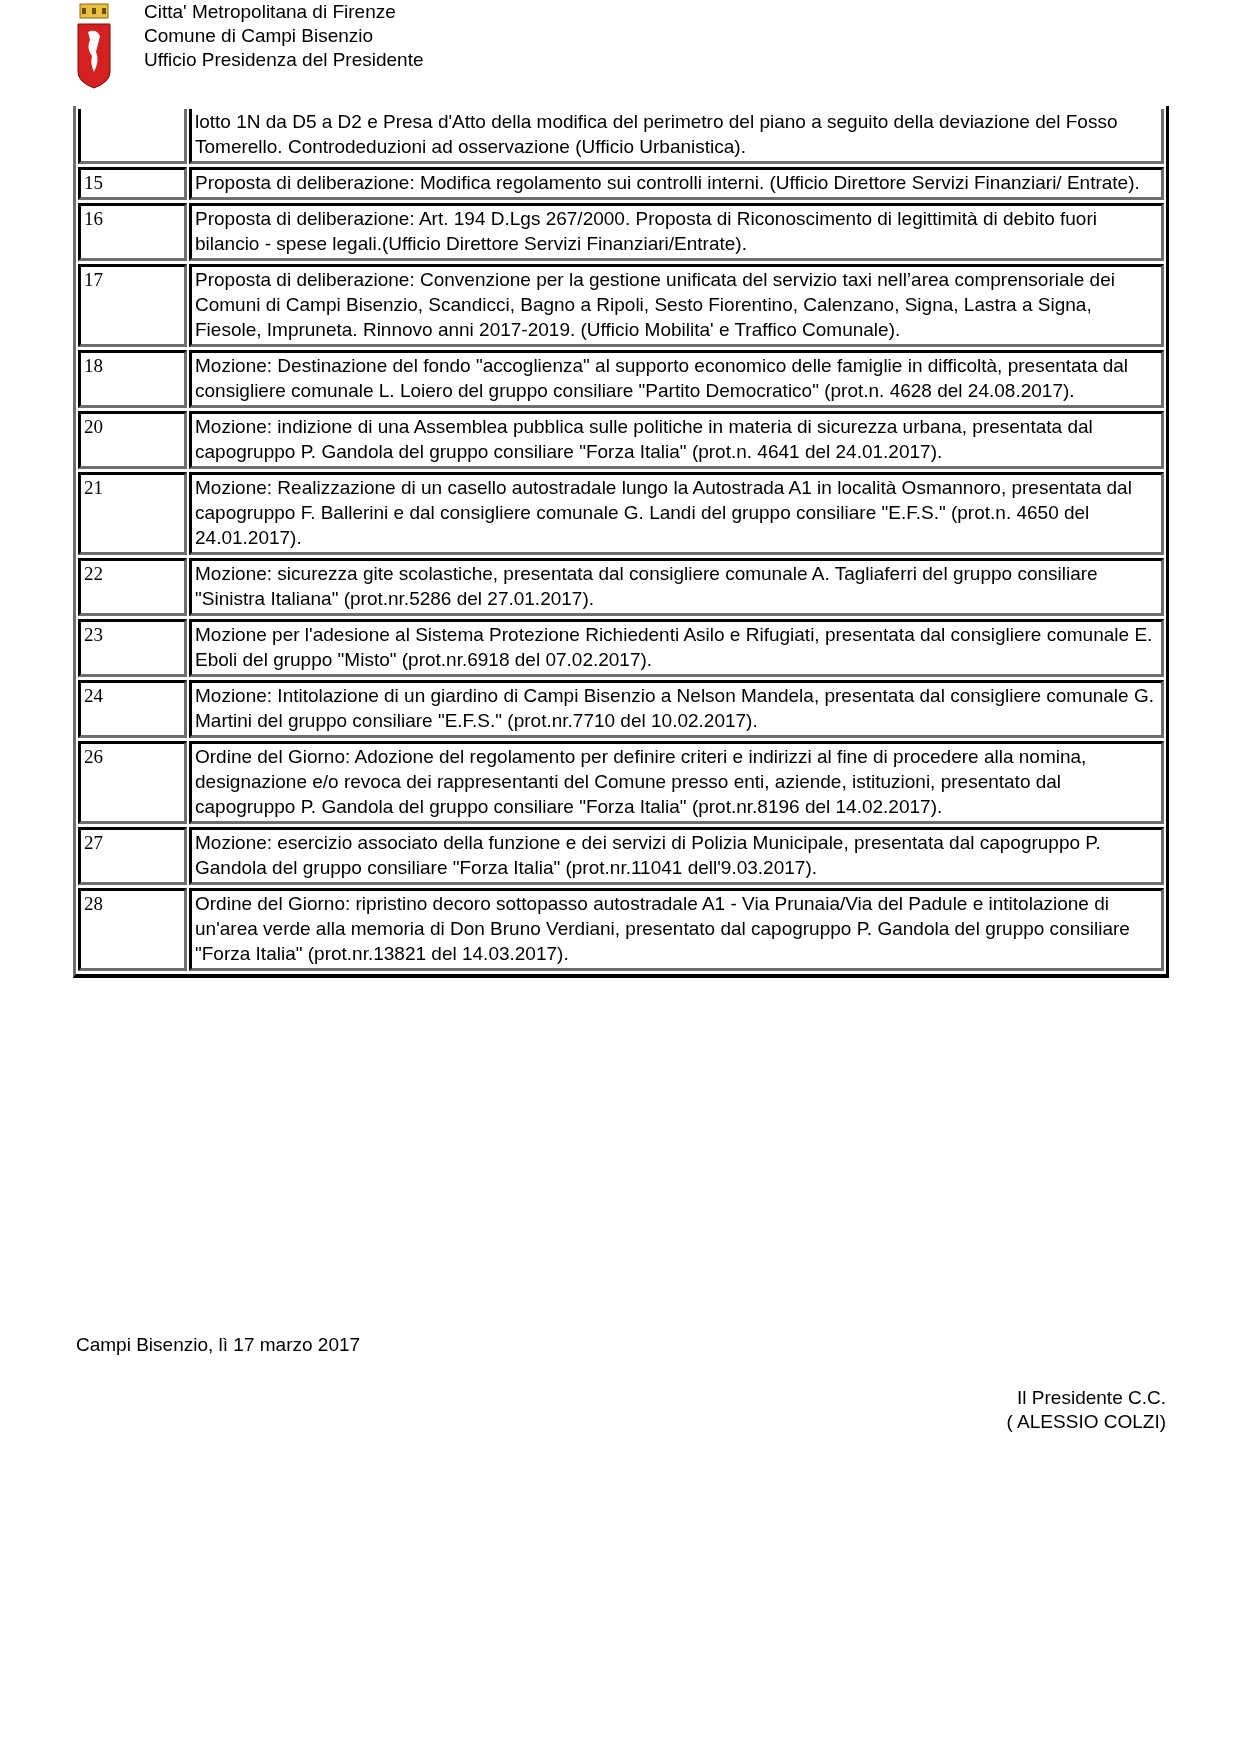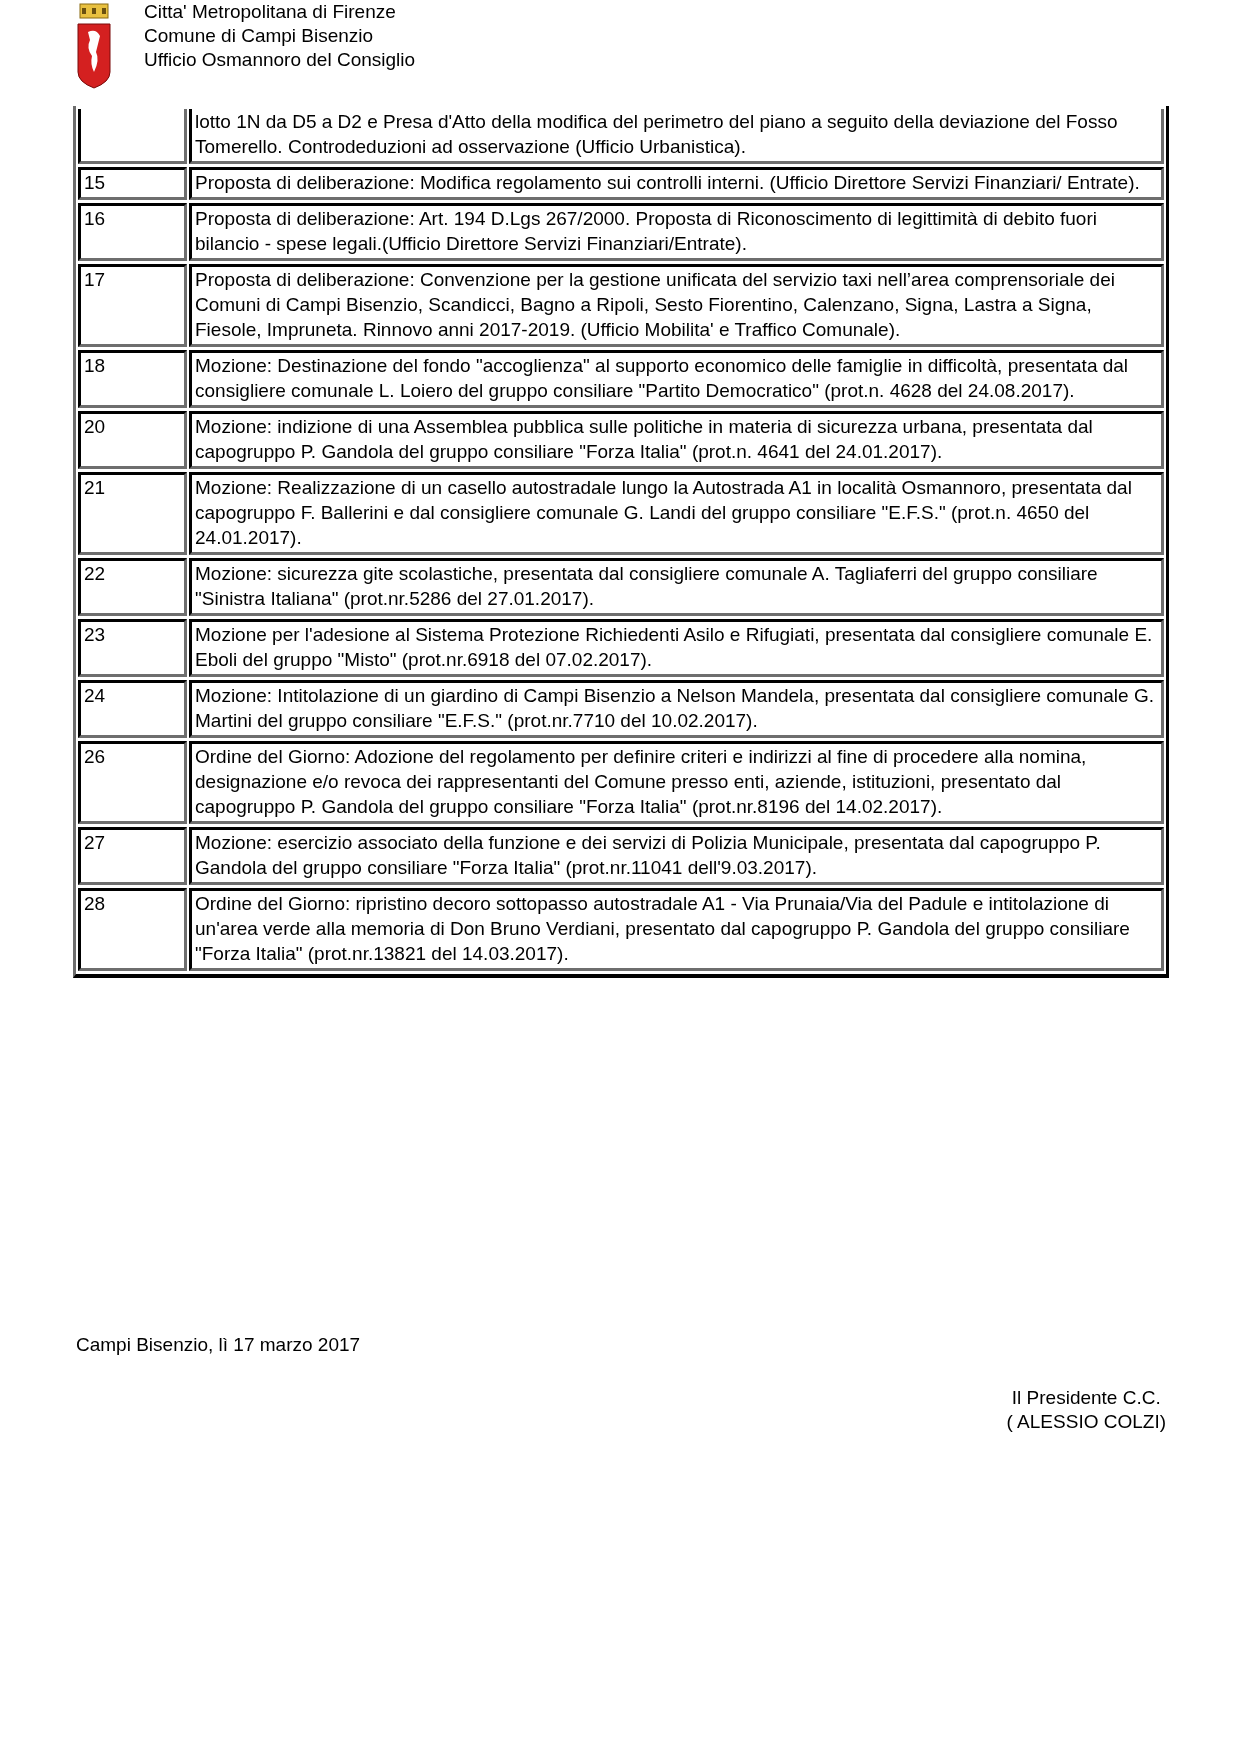--- a/index.html
+++ b/index.html
@@ -12,42 +12,42 @@
 
   .agenda { position: absolute; left: 73px; top: 106px; width: 1096px;
             border-collapse: separate; border-spacing: 3px;
             border-left: 3px solid #6e6e6e; border-right: 3px solid #000;
             border-bottom: 4px solid #000; border-top: none;
             border-spacing: 2px 3px; }
   .agenda td { vertical-align: top; font-size: 19px; line-height: 25px;
                border-top: 3px solid #000; border-left: 3px solid #000;
                border-bottom: 3px solid #6e6e6e; border-right: 3px solid #6e6e6e;
                padding: 0 4px 2px 3px; margin-top: 48px; }
-  .agenda td.num { width: 96px; }
+  .agenda td.num { width: 96px; font-family: Liberation Serif, serif; }
   .agenda tr.cont td { border-top: none; }
 
   .footer-date { position: absolute; left: 76px; top: 1334px; font-size: 19px; }
-  .sign { position: absolute; right: 74px; top: 1386px; font-size: 19px; line-height: 24px; text-align: center; }
+  .sign { position: absolute; right: 74px; top: 1386px; font-size: 19px; line-height: 24px; text-align: right; }
 </style>
 </head>
 <body>
 
 <div class="header">
   <svg class="crest" viewBox="0 0 40 88">
     <rect x="6" y="2" width="28" height="14" fill="#e8c040" stroke="#8a6a10" stroke-width="1"></rect>
     <rect x="8" y="6" width="4" height="6" fill="#6a5010"></rect>
     <rect x="18" y="6" width="4" height="6" fill="#6a5010"></rect>
     <rect x="28" y="6" width="4" height="6" fill="#6a5010"></rect>
     <path d="M4 22 H36 V70 Q36 80 20 86 Q4 80 4 70 Z" fill="#d42020" stroke="#7a0a0a" stroke-width="1"></path>
     <path d="M14 30 Q22 26 26 34 Q24 42 22 50 Q26 58 20 70 Q16 62 18 54 Q12 46 16 38 Z" fill="#ffffff"></path>
   </svg>
   <div class="header-lines">
     <div>Citta' Metropolitana di Firenze</div>
     <div>Comune di Campi Bisenzio</div>
-    <div>Ufficio Osmannoro del Consiglio</div>
+    <div>Ufficio Presidenza del Presidente</div>
   </div>
 </div>
 
 <table class="agenda">
   <tbody id="agenda-body">
       <tr class="cont">
         <td class="num"></td>
         <td>lotto 1N da D5 a D2 e Presa d'Atto della modifica del perimetro del piano a seguito della deviazione del Fosso Tomerello. Controdeduzioni ad osservazione (Ufficio Urbanistica).</td>
       </tr>
       <tr>

